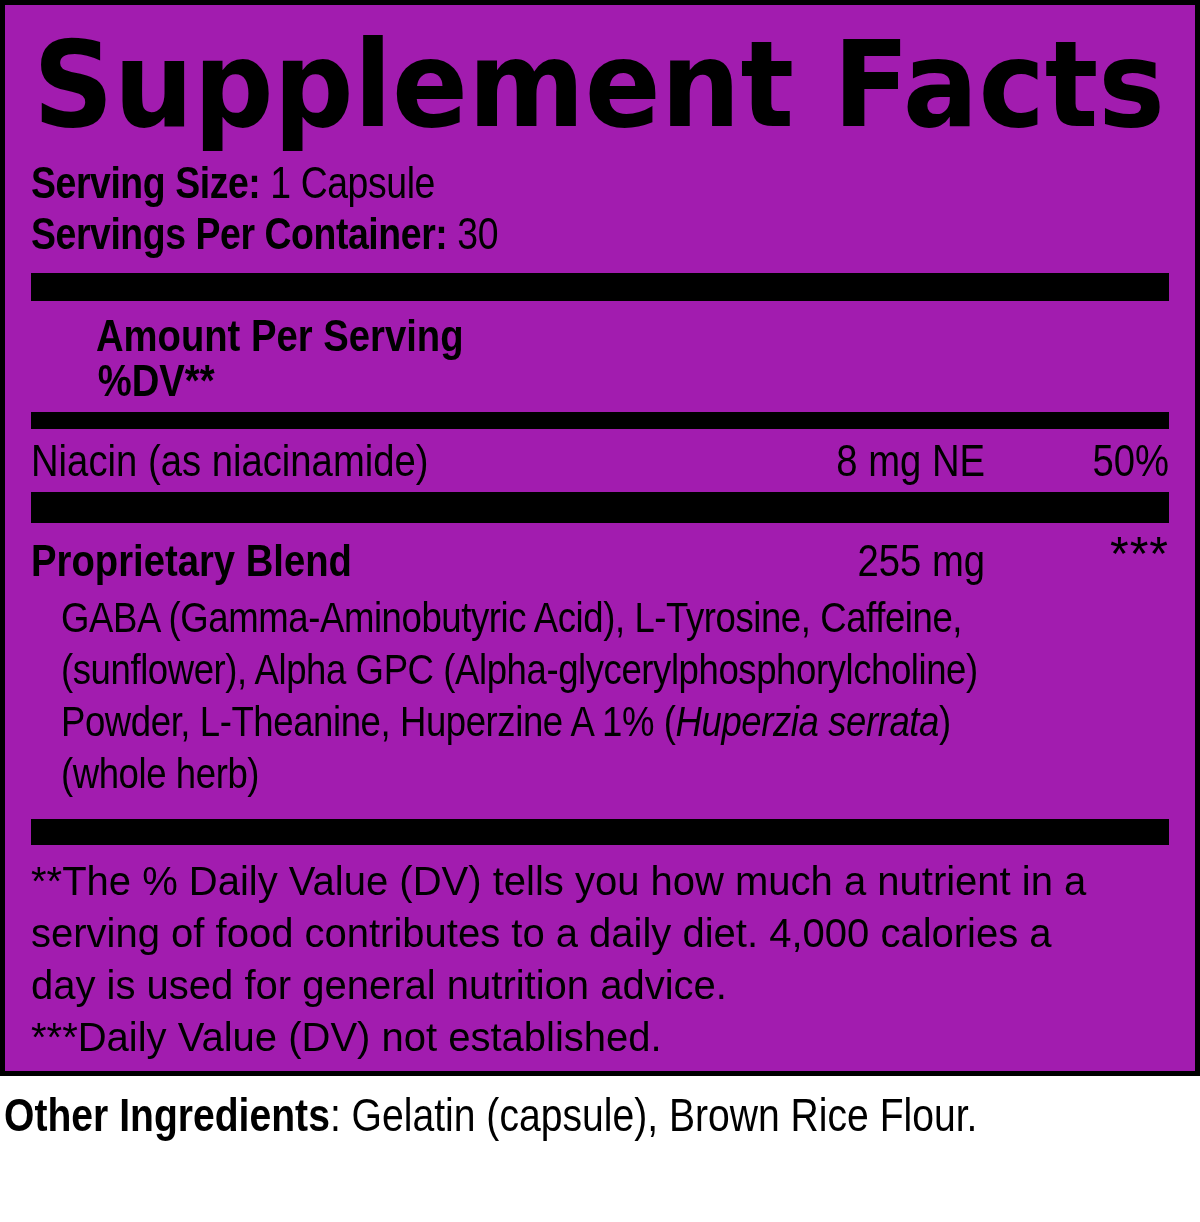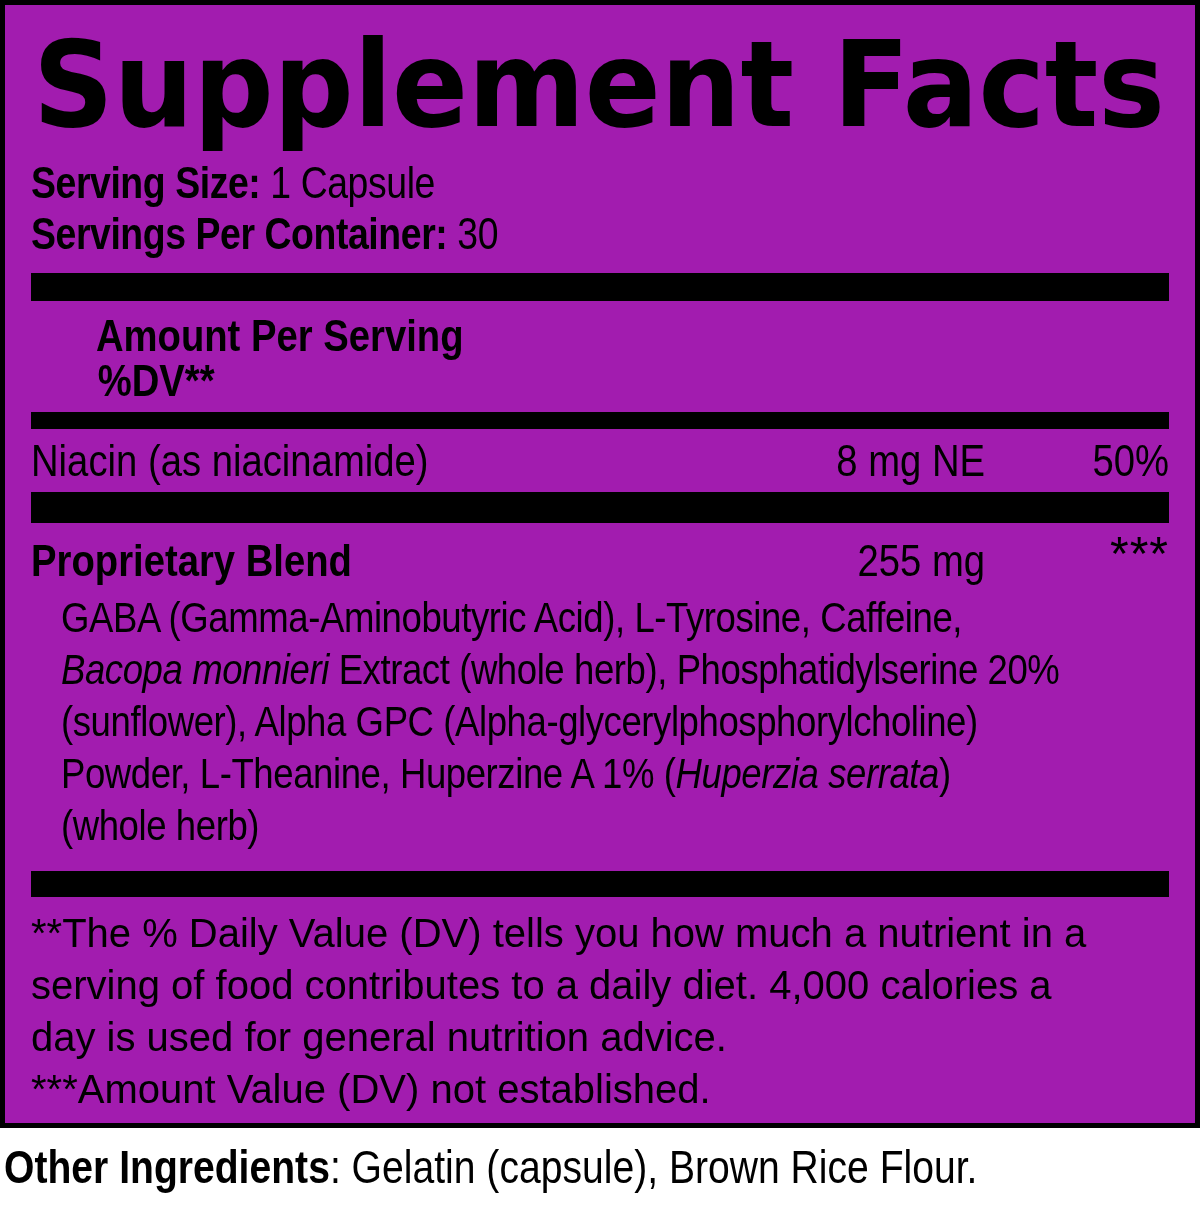--- a/index.html
+++ b/index.html
@@ -134,32 +134,31 @@
     <div class="bar bar-3"></div>
 
     <div class="row blend-row">
       <span class="name"><span class="cond b">Proprietary Blend</span></span>
       <span class="col-amount"><span class="condR">255 mg</span></span>
       <span class="col-dv stars">***</span>
     </div>
 
     <div class="blend-ingredients" id="blend-lines">
         <div class="blend-line"><span class="cond"><span>GABA (Gamma-Aminobutyric Acid), L-Tyrosine, Caffeine,</span></span></div>
-        <div class="blend-line"><span class="cond"><span class="it">Bacopa monnieri</span><span> Extract (whole herb), Phosphatidylserine 20%</span></span></div>
         <div class="blend-line"><span class="cond"><span>(sunflower), Alpha GPC (Alpha-glycerylphosphorylcholine)</span></span></div>
         <div class="blend-line"><span class="cond"><span>Powder, L-Theanine, Huperzine A 1% (</span><span class="it">Huperzia serrata</span><span>)</span></span></div>
         <div class="blend-line"><span class="cond"><span>(whole herb)</span></span></div>
       </div>
 
     <div class="bar bar-4"></div>
 
     <div class="footnote">**The % Daily Value (DV) tells you how much a nutrient in a
 serving of food contributes to a daily diet. 4,000 calories a
 day is used for general nutrition advice.</div>
-    <div class="footnote footnote-nd">***Amount Value (DV) not established.</div>
+    <div class="footnote footnote-nd">***Daily Value (DV) not established.</div>
 
   </div>
 
   <div class="other-line">
     <span class="cond"><span class="b">Other Ingredients</span><span>: </span><span>Gelatin (capsule), Brown Rice Flour.</span></span>
   </div>
 
 </div>
 
 </body></html>

